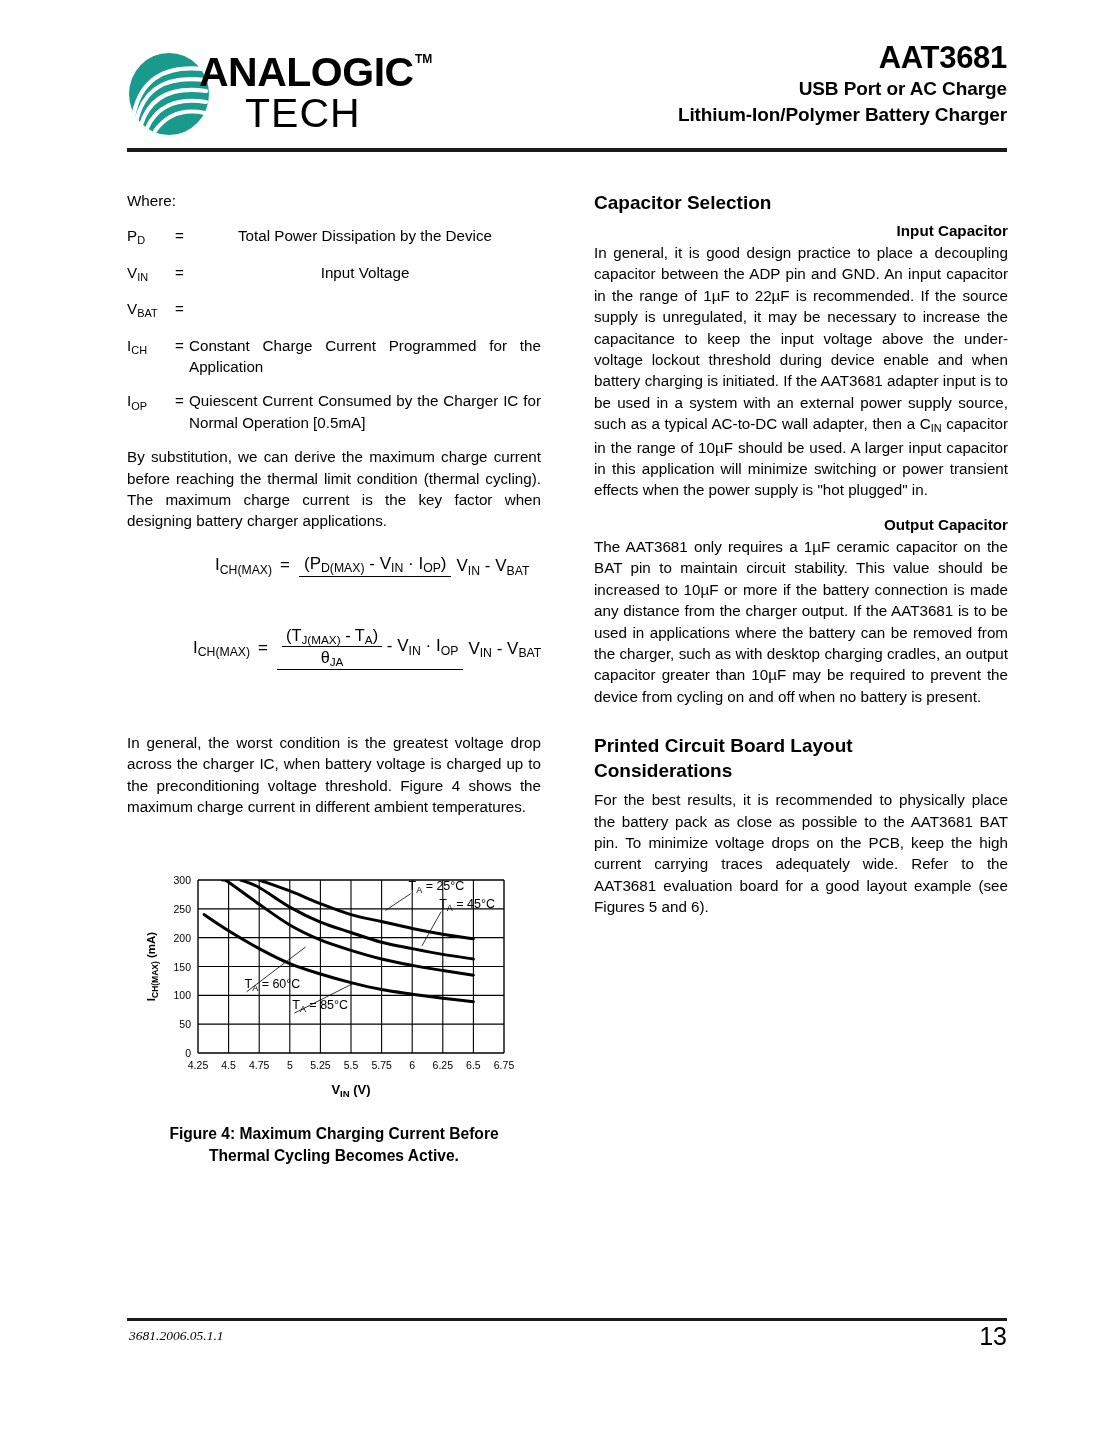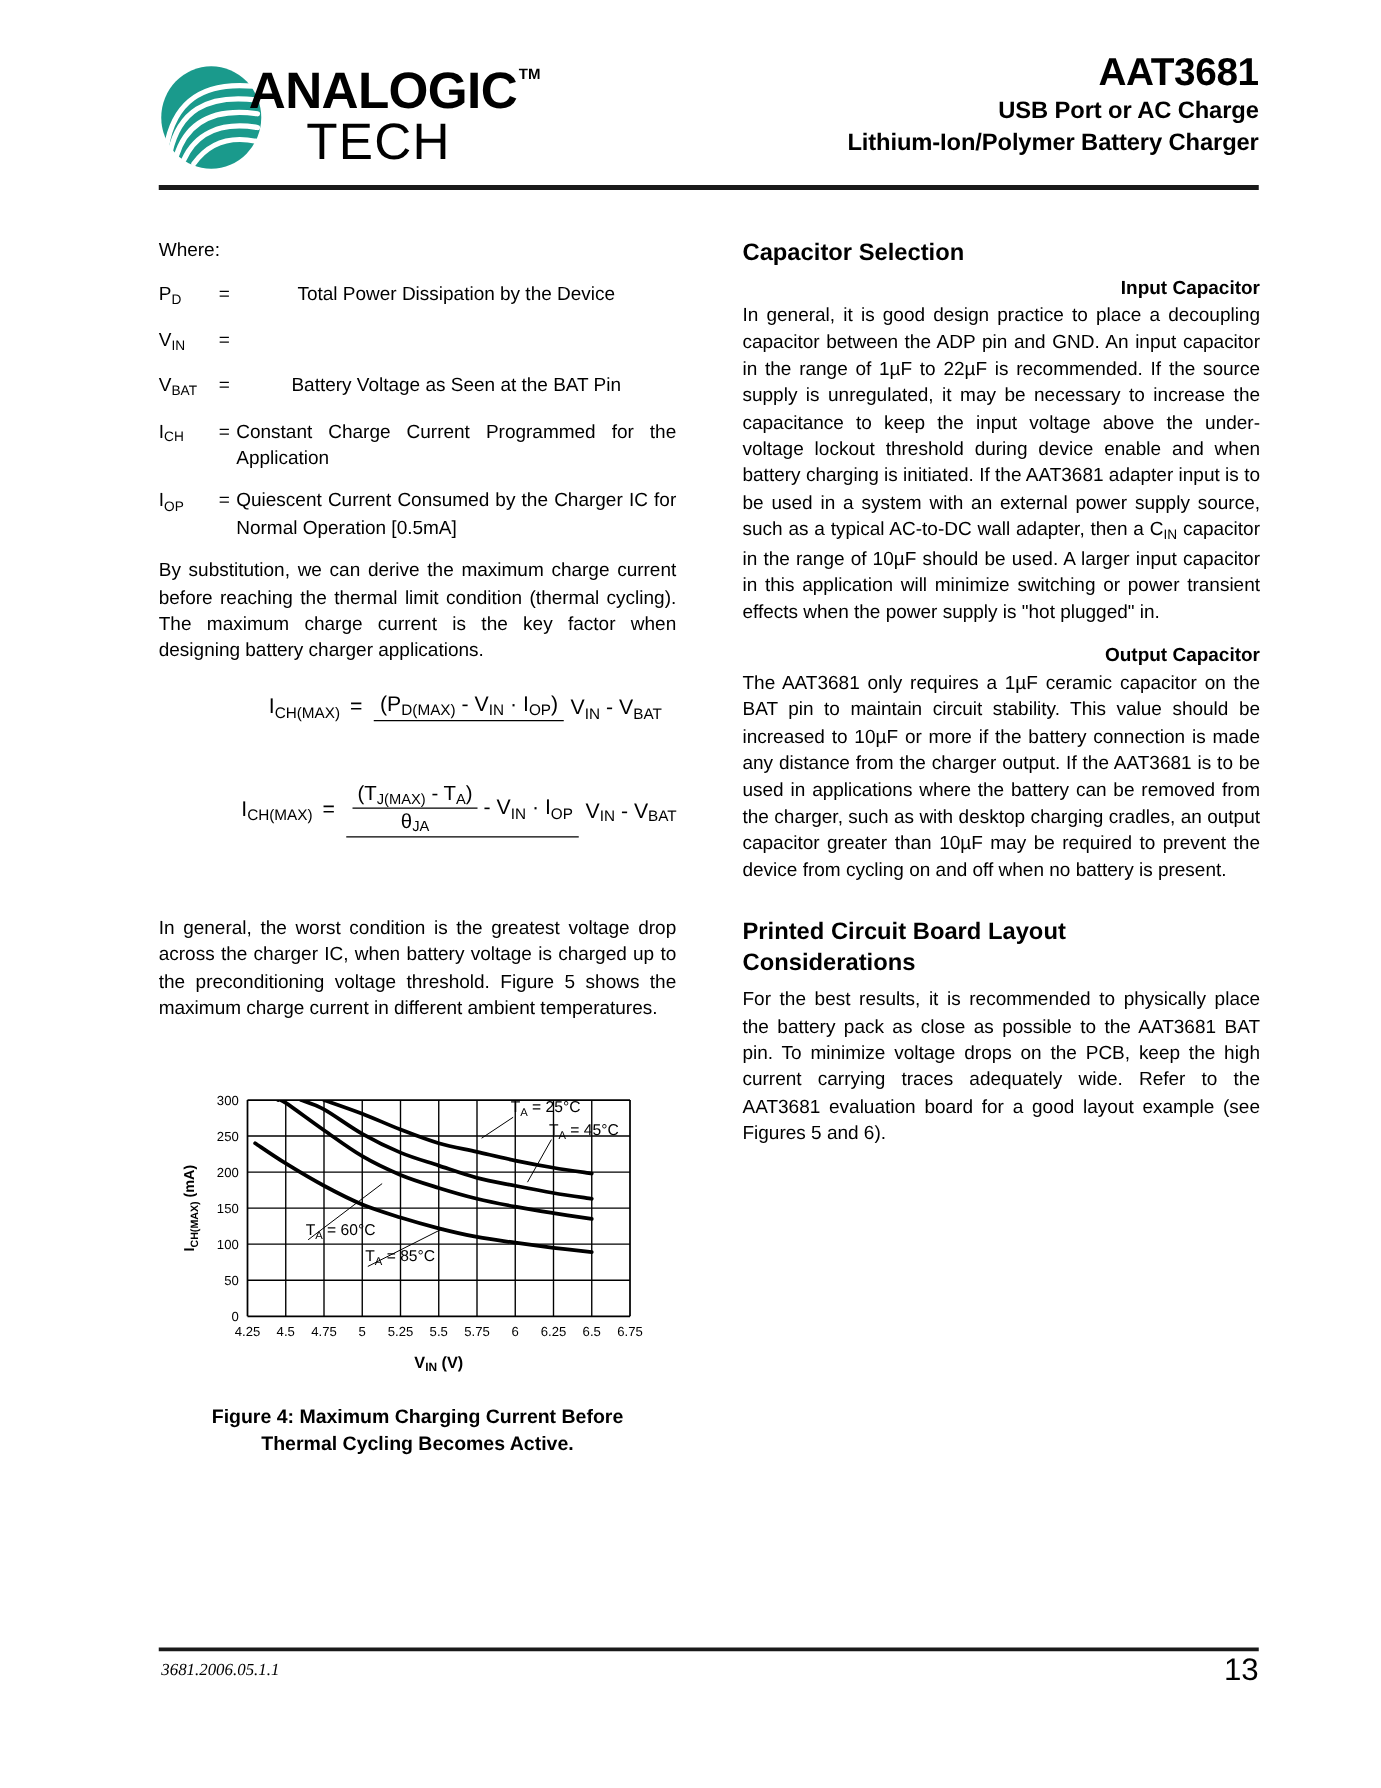--- a/index.html
+++ b/index.html
@@ -320,26 +320,26 @@
 
     <div class="defrow">
       <span class="defsym"><span>P</span><sub>D</sub></span>
       <span class="defeq">=</span>
       <span class="defval nojust">Total Power Dissipation by the Device</span>
     </div>
 
     <div class="defrow">
       <span class="defsym"><span>V</span><sub>IN</sub></span>
       <span class="defeq">=</span>
+      <span class="defval nojust">Input Voltage</span>
     </div>
 
     <div class="defrow">
       <span class="defsym"><span>V</span><sub>BAT</sub></span>
       <span class="defeq">=</span>
-      <span class="defval nojust">Battery Voltage as Seen at the BAT Pin</span>
     </div>
 
     <div class="defrow">
       <span class="defsym"><span>I</span><sub>CH</sub></span>
       <span class="defeq">=</span>
       <span class="defval">Constant Charge Current Programmed for the Application</span>
     </div>
 
     <div class="defrow">
       <span class="defsym"><span>I</span><sub>OP</sub></span>
@@ -372,21 +372,21 @@
               </span>
               <span>&nbsp;<span>-</span> <span>V</span><sub>IN</sub> <span>·</span> <span>I</span><sub>OP</sub></span>
             </span>
           </span>
           <span class="den"><span>V</span><sub>IN</sub> <span>-</span> <span>V</span><sub>BAT</sub></span>
         </span>
       </div>
 
     </div>
 
-    <p class="body last">In general, the worst condition is the greatest voltage drop across the charger IC, when battery voltage is charged up to the preconditioning voltage threshold.  Figure 5 shows the maximum charge current in different ambient temperatures.</p>
+    <p class="body last">In general, the worst condition is the greatest voltage drop across the charger IC, when battery voltage is charged up to the preconditioning voltage threshold.  Figure 4 shows the maximum charge current in different ambient temperatures.</p>
 
   </div>
 
   <div class="figure">
     <svg class="chart-box" viewBox="0 0 414 230" preserveAspectRatio="xMinYMin meet">
       <g id="chart-root">
           <line x1="71" y1="12" x2="71" y2="185" stroke="#000" stroke-width="1.4"></line>
           <line x1="101.6" y1="12" x2="101.6" y2="185" stroke="#000" stroke-width="1.1"></line>
           <line x1="132.2" y1="12" x2="132.2" y2="185" stroke="#000" stroke-width="1.1"></line>
           <line x1="162.8" y1="12" x2="162.8" y2="185" stroke="#000" stroke-width="1.1"></line>

